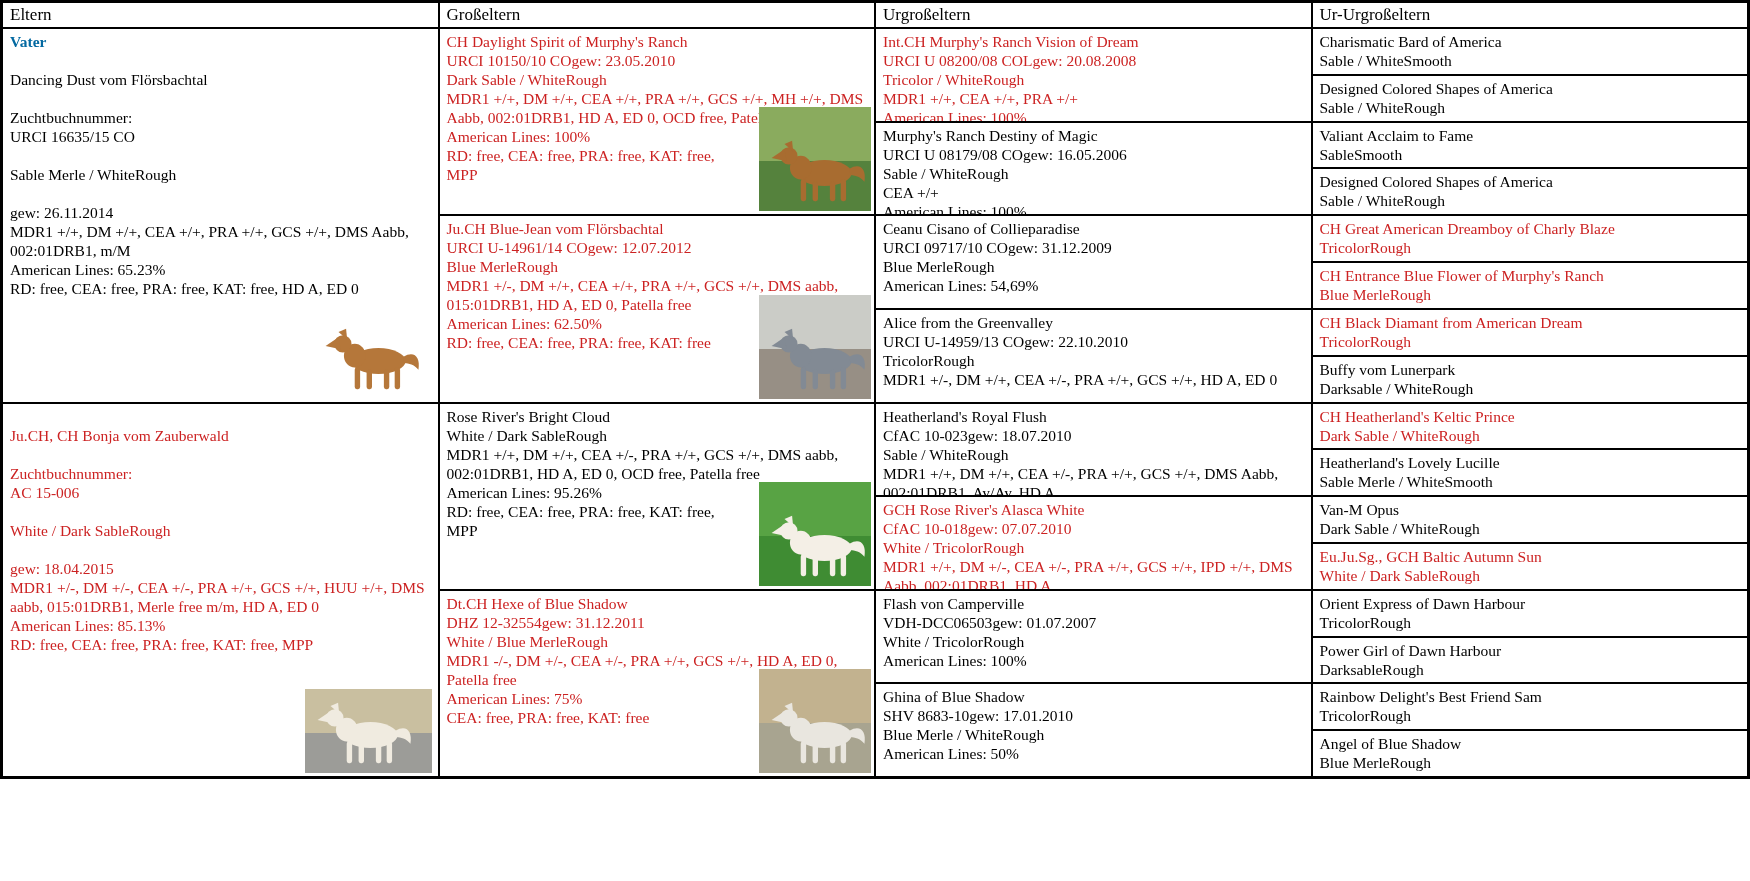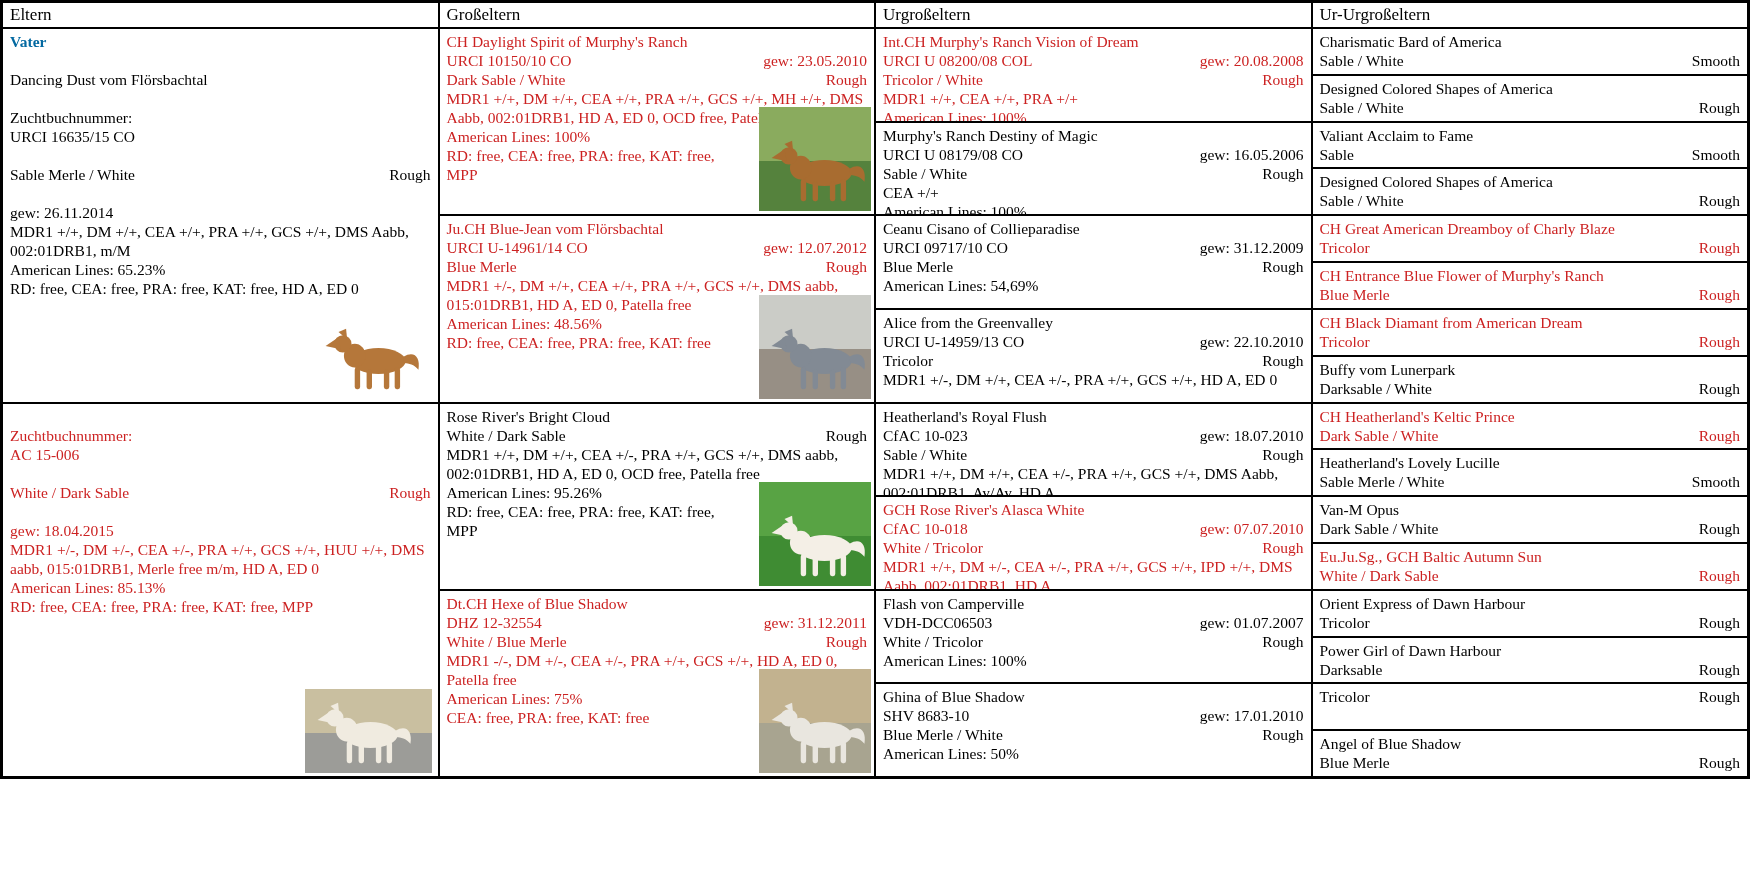--- a/index.html
+++ b/index.html
@@ -8,21 +8,21 @@
     grid-template-columns:repeat(4,1fr);
     grid-template-rows:26px repeat(16,1fr);
     border:2px solid #000;background:#fff;
     font-family:Liberation Serif, serif;font-size:15.5px;line-height:19px;color:#000;
   }
   .cell{border:1px solid #000;padding:3px 7px;position:relative;overflow:hidden;background:#fff;}
   .hdr{font-size:17px;padding-top:2px;}
   .red{color:var(--red,#cc2222);}
   .role{font-weight:bold;color:#0369a1;}
   .gap{margin-top:19px;}
-  .split{display:flex;justify-content:space-between;align-items:flex-start;}
+  .split{display:flex;align-items:flex-start;}
   .tests{max-width:300px;}
   .photo{
     position:absolute;right:3px;bottom:3px;width:118px;height:104px;
     background:linear-gradient(to bottom,var(--sky,#b9c4cc) 0 52%,var(--ground,#9a8a74) 52% 100%);
     color:var(--dog,#b5773a);
   }
   .photo svg{position:absolute;left:5px;bottom:4px;width:108px;height:70px;display:block;}
   .ph-father{width:122px;height:106px;}
   .ph-mother{width:127px;height:84px;right:6px;}
   .ph-gp{width:112px;height:104px;}
@@ -60,20 +60,21 @@
         <rect x="34" y="37" width="5" height="20" rx="2"></rect>
           <rect x="45" y="39" width="5" height="18" rx="2"></rect>
         <rect x="61" y="39" width="5" height="18" rx="2"></rect>
           <rect x="71" y="37" width="5" height="20" rx="2"></rect>
         <path d="M79 27 C89 21 95 27 93 39 C89 34 84 33 80 33 Z"></path>
       </svg>
     </div>
   </div>
 
   <div class="cell parent red" style="grid-area:10/1/18/2">
+    <div class="gap">Ju.CH, CH Bonja vom Zauberwald</div>
     <div class="gap">Zuchtbuchnummer:</div>
     <div>AC 15-006</div>
     <div class="split gap">
       <span>White / Dark Sable</span>
       <span>Rough</span>
     </div>
     <div class="gap">gew: 18.04.2015</div>
     <div>MDR1 +/-, DM +/-, CEA +/-, PRA +/+, GCS +/+, HUU +/+, DMS aabb, 015:01DRB1, Merle free m/m, HD A, ED 0</div>
     <div>American Lines: 85.13%</div>
     <div>RD: free, CEA: free, PRA: free, KAT: free, MPP</div>
@@ -126,21 +127,21 @@
     <div>Ju.CH Blue-Jean vom Flörsbachtal</div>
     <div class="split">
       <span>URCI U-14961/14 CO</span>
       <span>gew: 12.07.2012</span>
     </div>
     <div class="split">
       <span>Blue Merle</span>
       <span>Rough</span>
     </div>
     <div>MDR1 +/-, DM +/+, CEA +/+, PRA +/+, GCS +/+, DMS aabb, 015:01DRB1, HD A, ED 0, Patella free</div>
-    <div>American Lines: 48.56%</div>
+    <div>American Lines: 62.50%</div>
     <div class="tests">RD: free, CEA: free, PRA: free, KAT: free</div>
     <div class="photo ph-gp" title="blue merle rough collie walking on gravel" style="--sky: #cbccc7; --ground: #978f85; --dog: #828a94;">
       <svg viewBox="0 0 100 60" fill="currentColor">
         <ellipse cx="56" cy="31" rx="25" ry="12"></ellipse>
           <ellipse cx="34" cy="26" rx="10" ry="11"></ellipse>
         <circle cx="23" cy="15" r="8"></circle>
           <polygon points="7,17 19,9 21,20"></polygon>
           <polygon points="19,4 26,1 27,11"></polygon>
         <rect x="34" y="37" width="5" height="20" rx="2"></rect>
           <rect x="45" y="39" width="5" height="18" rx="2"></rect>
@@ -409,20 +410,21 @@
     </div>
   </div>
   <div class="cell g4" style="grid-area:15/4/16/5">
     <div>Power Girl of Dawn Harbour</div>
     <div class="split">
       <span>Darksable</span>
       <span>Rough</span>
     </div>
   </div>
   <div class="cell g4" style="grid-area:16/4/17/5">
+    <div>Rainbow Delight's Best Friend Sam</div>
     <div class="split">
       <span>Tricolor</span>
       <span>Rough</span>
     </div>
   </div>
   <div class="cell g4" style="grid-area:17/4/18/5">
     <div>Angel of Blue Shadow</div>
     <div class="split">
       <span>Blue Merle</span>
       <span>Rough</span>

